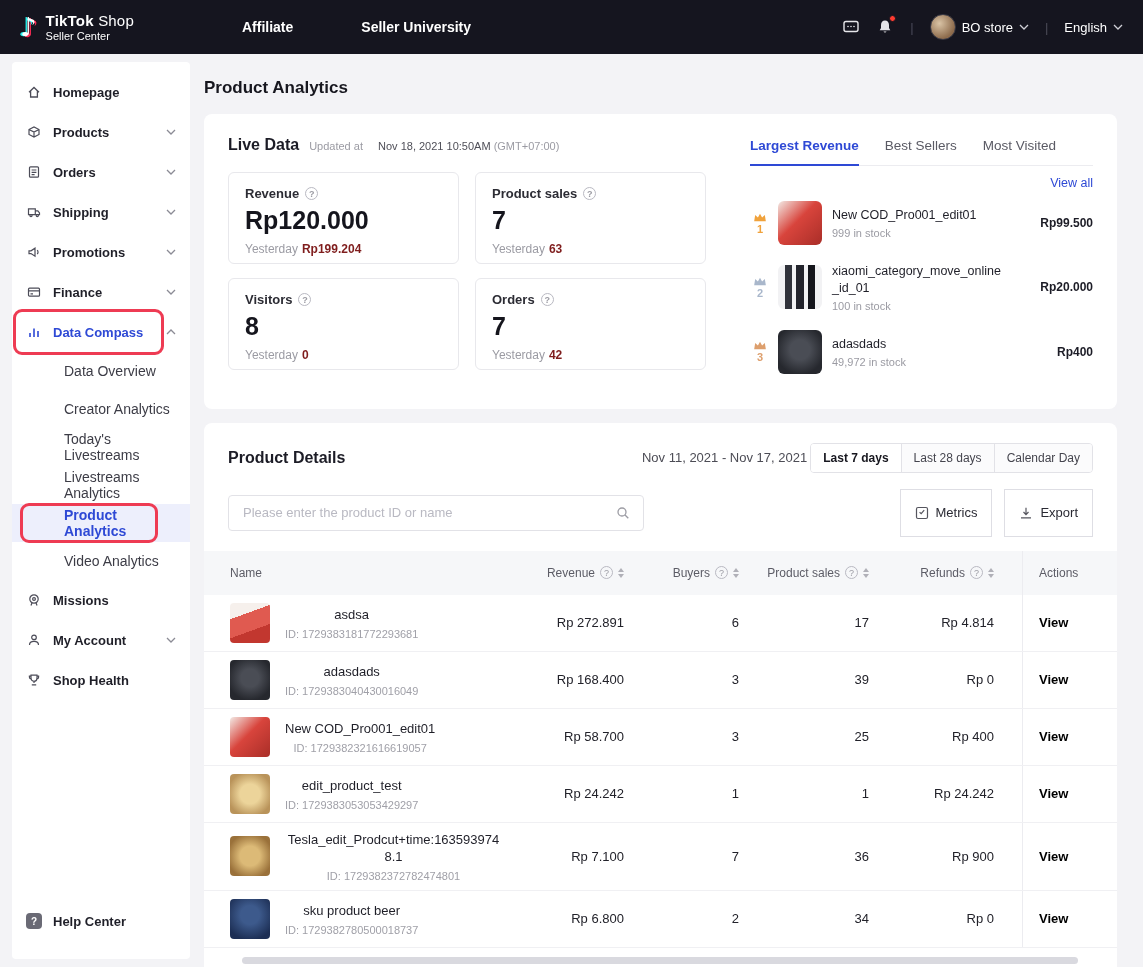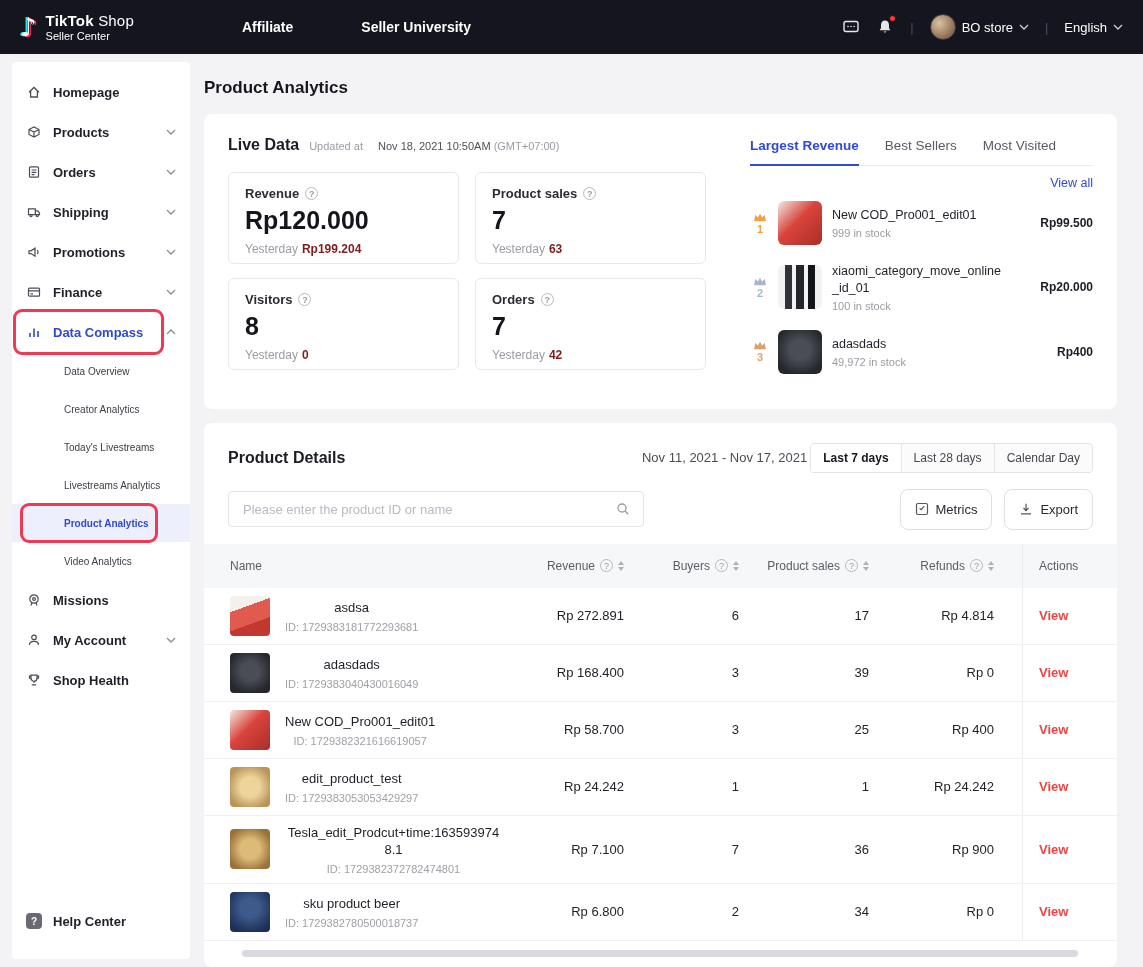--- a/index.html
+++ b/index.html
@@ -30,21 +30,21 @@
   .app { display: flex; align-items: flex-start; }
   .sidebar { width: 178px; min-width: 178px; background: #fff; margin: 8px 0 0 12px; border-radius: 4px;
              padding: 10px 0 18px; display: flex; flex-direction: column; height: 897px; }
   .side-item { position: relative; height: 40px; display: flex; align-items: center; gap: 11px;
                padding: 0 14px; font-size: 13px; font-weight: 600; color: #1f1f28; cursor: pointer; }
   .side-item .chev { margin-left: auto; color: #8b8b95; display: flex; }
   .chev.up svg { transform: rotate(180deg); }
   .si-icon { display: flex; color: #4c4c58; }
   .side-item.active-parent .si-label, .side-item.active-parent .si-icon { color: #2e49d5; }
   .sub-item { position: relative; height: 38px; display: flex; align-items: center;
-              padding: 0 14px 0 52px; font-size: 10px; color: #3c3c46; cursor: pointer; }
+              padding: 0 14px 0 52px; font-size: 14px; color: #3c3c46; cursor: pointer; }
   .sub-item.selected { background: #edeffc; color: #2e49d5; font-weight: 600; }
   .annotation { position: absolute; border: 3px solid #ee3b53; border-radius: 9px; pointer-events: none; }
   .ann-dc { top: -3px; bottom: -3px; left: 1px; right: 26px; }
   .ann-pa { top: -1px; bottom: -1px; left: 8px; right: 32px; }
   .side-spacer { flex: 1; }
   .q-square { width: 16px; height: 16px; border-radius: 4px; background: #6a6a75; color: #fff;
               font-size: 10px; display: flex; align-items: center; justify-content: center; font-weight: 700; }
   
   .main { flex: 1; padding: 0 26px 0 14px; min-width: 0; }
   .page-title { font-size: 17px; font-weight: 700; margin: 24px 0 16px; color: #17171f; }
@@ -98,36 +98,36 @@
   .seg:first-child { border-left: none; }
   .seg.active { font-weight: 700; color: #17171f; background: #fff; }
   .search-row { display: flex; align-items: center; margin: 16px 24px 2px; }
   .search-box { width: 416px; height: 36px; border: 1px solid #e2e2e7; border-radius: 4px;
                 display: flex; align-items: center; padding: 0 12px; }
   .search-box input { border: none; outline: none; flex: 1; font-size: 13px; color: #2a2a33;
                       background: transparent; font-family: inherit; }
   .search-box input::placeholder { color: #b9b9c2; }
   .search-icon { color: #9b9ba3; display: flex; cursor: pointer; }
   .action-btns { margin-left: auto; display: flex; gap: 12px; }
-  .btn { height: 41px; display: flex; align-items: center; gap: 7px; padding: 0 14px;
-         border: 1px solid #dedee4; border-radius: 8px; background: #fff; font-size: 13px;
+  .btn { height: 48px; display: flex; align-items: center; gap: 7px; padding: 0 14px;
+         border: 1px solid #dedee4; border-radius: 0; background: #fff; font-size: 13px;
          color: #2a2a33; cursor: pointer; font-family: inherit; }
   .btn svg { color: #55555e; }
   .table { margin-top: 14px; }
   .thead { display: flex; align-items: stretch; background: #f6f7f9; height: 44px; font-size: 12px; color: #5c5c66; }
   .thead > div { display: flex; align-items: center; }
   .tr { display: flex; align-items: stretch; border-bottom: 1px solid #f0f0f3; min-height: 57px; }
   .col-name { flex: 1; display: flex; align-items: center; gap: 15px; padding: 8px 10px 8px 26px; min-width: 0; text-align: center; }
   .col-num { font-size: 13px; color: #22222a; display: flex; align-items: center; justify-content: flex-end;
              padding-right: 28px; }
   .w-rev { width: 140px; } .w-buy { width: 115px; } .w-sal { width: 130px; } .w-ref { width: 125px; }
   .thead .col-num { font-size: 12px; color: #5c5c66; gap: 5px; }
   .col-actions { width: 95px; min-width: 95px; display: flex; align-items: center; padding-left: 16px;
                  border-left: 1px solid #ececf0; }
-  .view-link { color: #ef4444; font-size: 13px; font-weight: 600; cursor: pointer; }
+  .view-link { color: #000000; font-size: 13px; font-weight: 600; cursor: pointer; }
   .p-thumb { width: 40px; height: 40px; border-radius: 4px; flex: none; }
   .p-name { font-size: 13px; color: #1f1f28; max-width: 235px; word-break: break-all; line-height: 1.35; }
   .p-id { font-size: 11px; color: #a0a0a8; margin-top: 4px; }
   .sort { display: flex; flex-direction: column; gap: 2px; cursor: pointer; }
   .sort i { display: block; width: 0; height: 0; border-left: 3.5px solid transparent; border-right: 3.5px solid transparent; }
   .sort .up { border-bottom: 4px solid #b0b0b8; }
   .sort .down { border-top: 4px solid #b0b0b8; }
   .hscroll { height: 7px; width: 836px; background: #d9d9df; border-radius: 4px; margin: 9px 0 2px 38px; cursor: pointer; }
 </style>
 </head>

